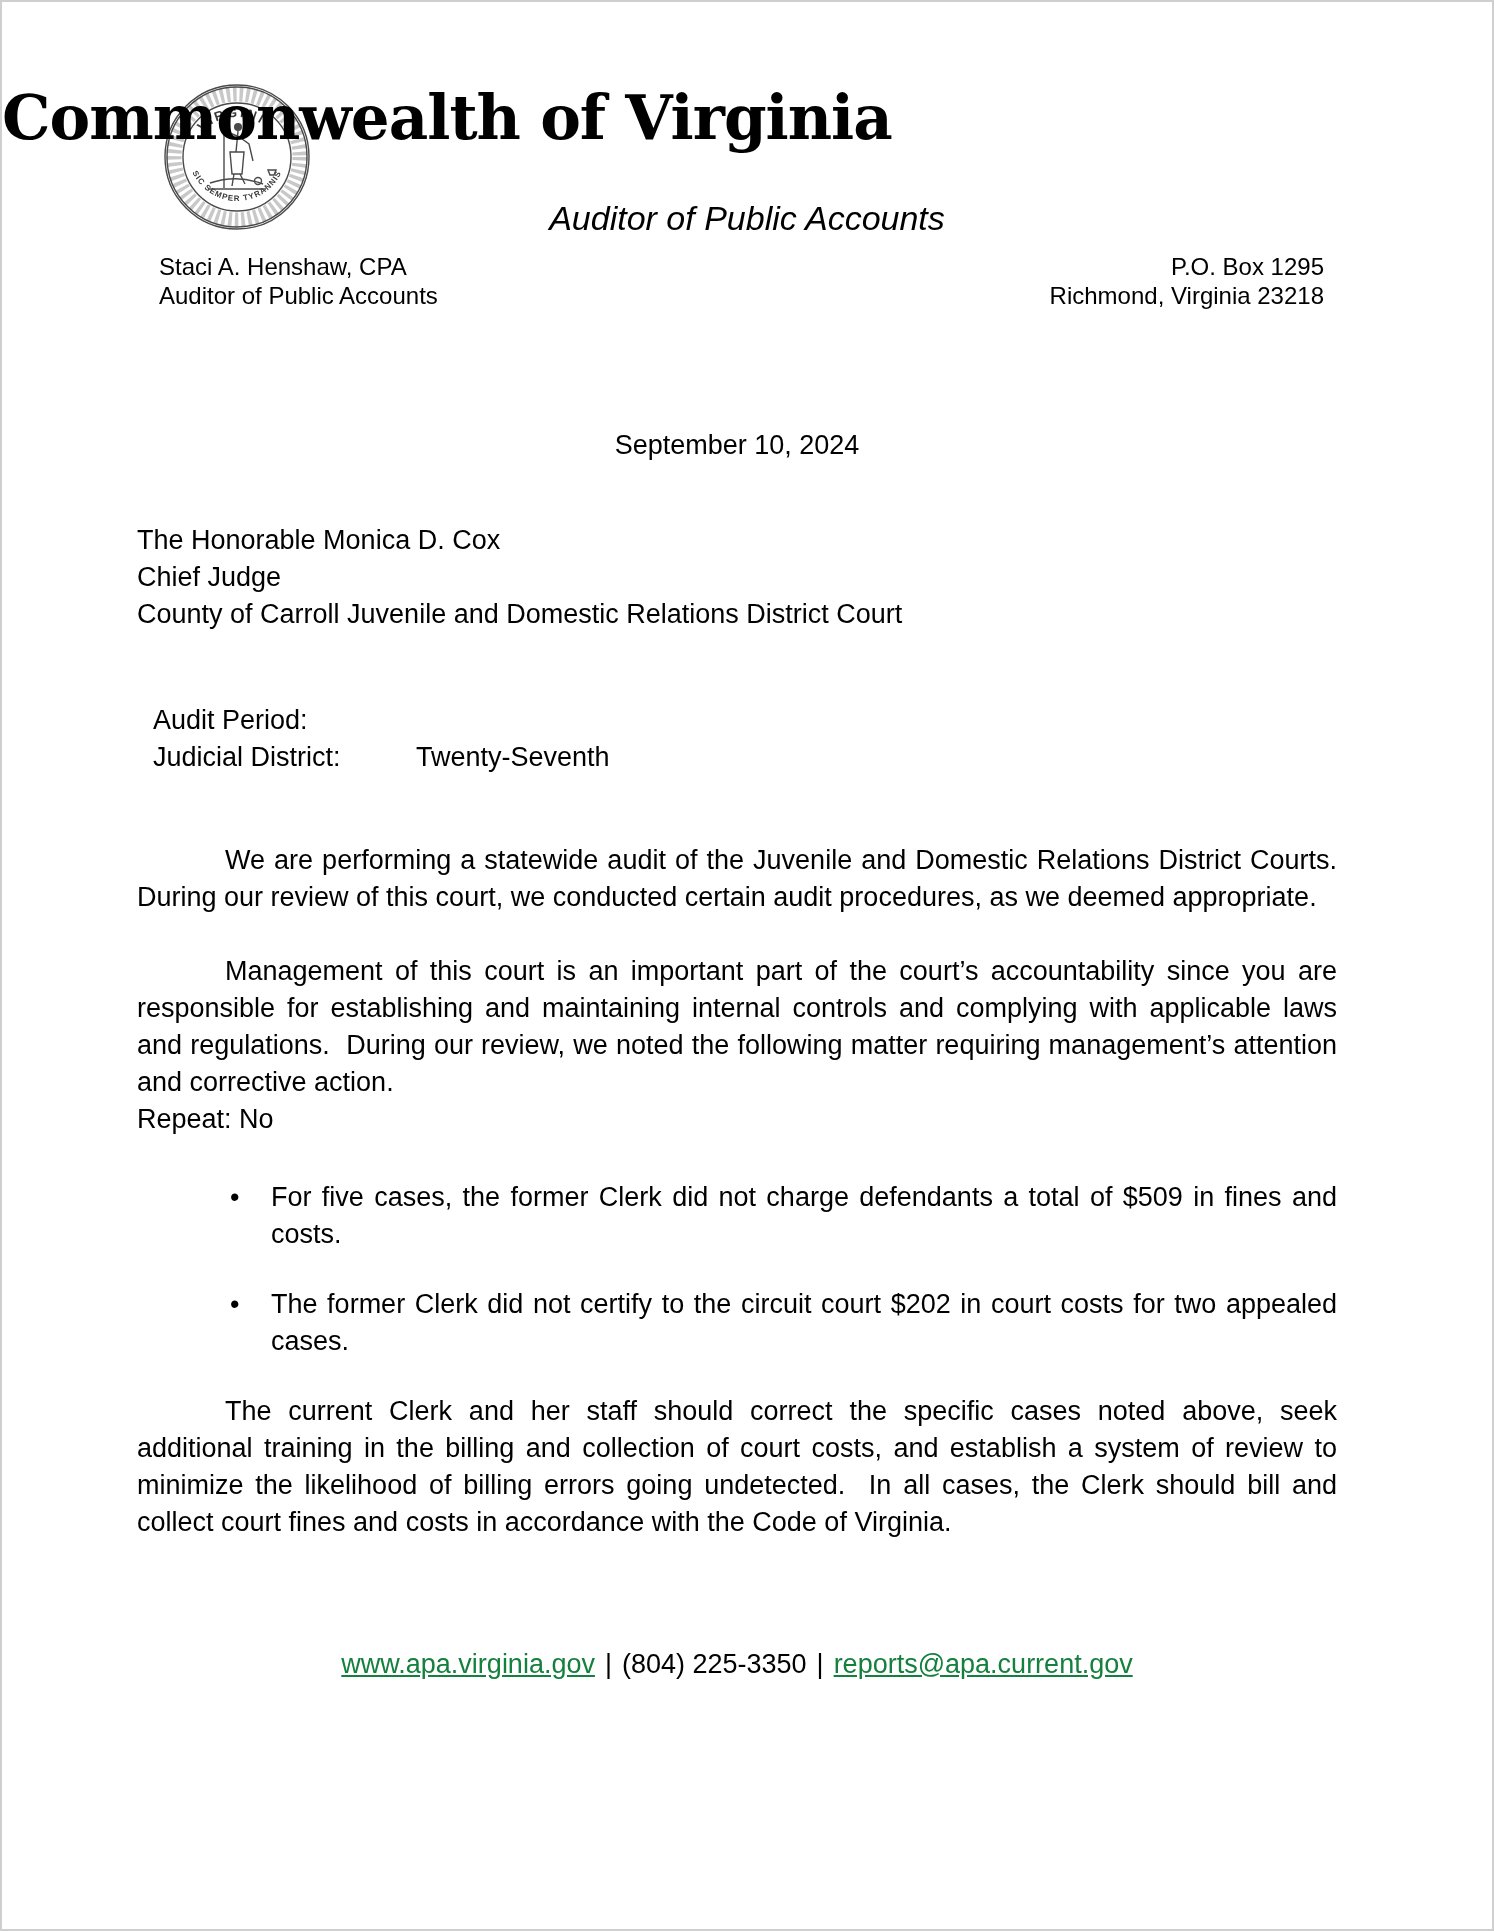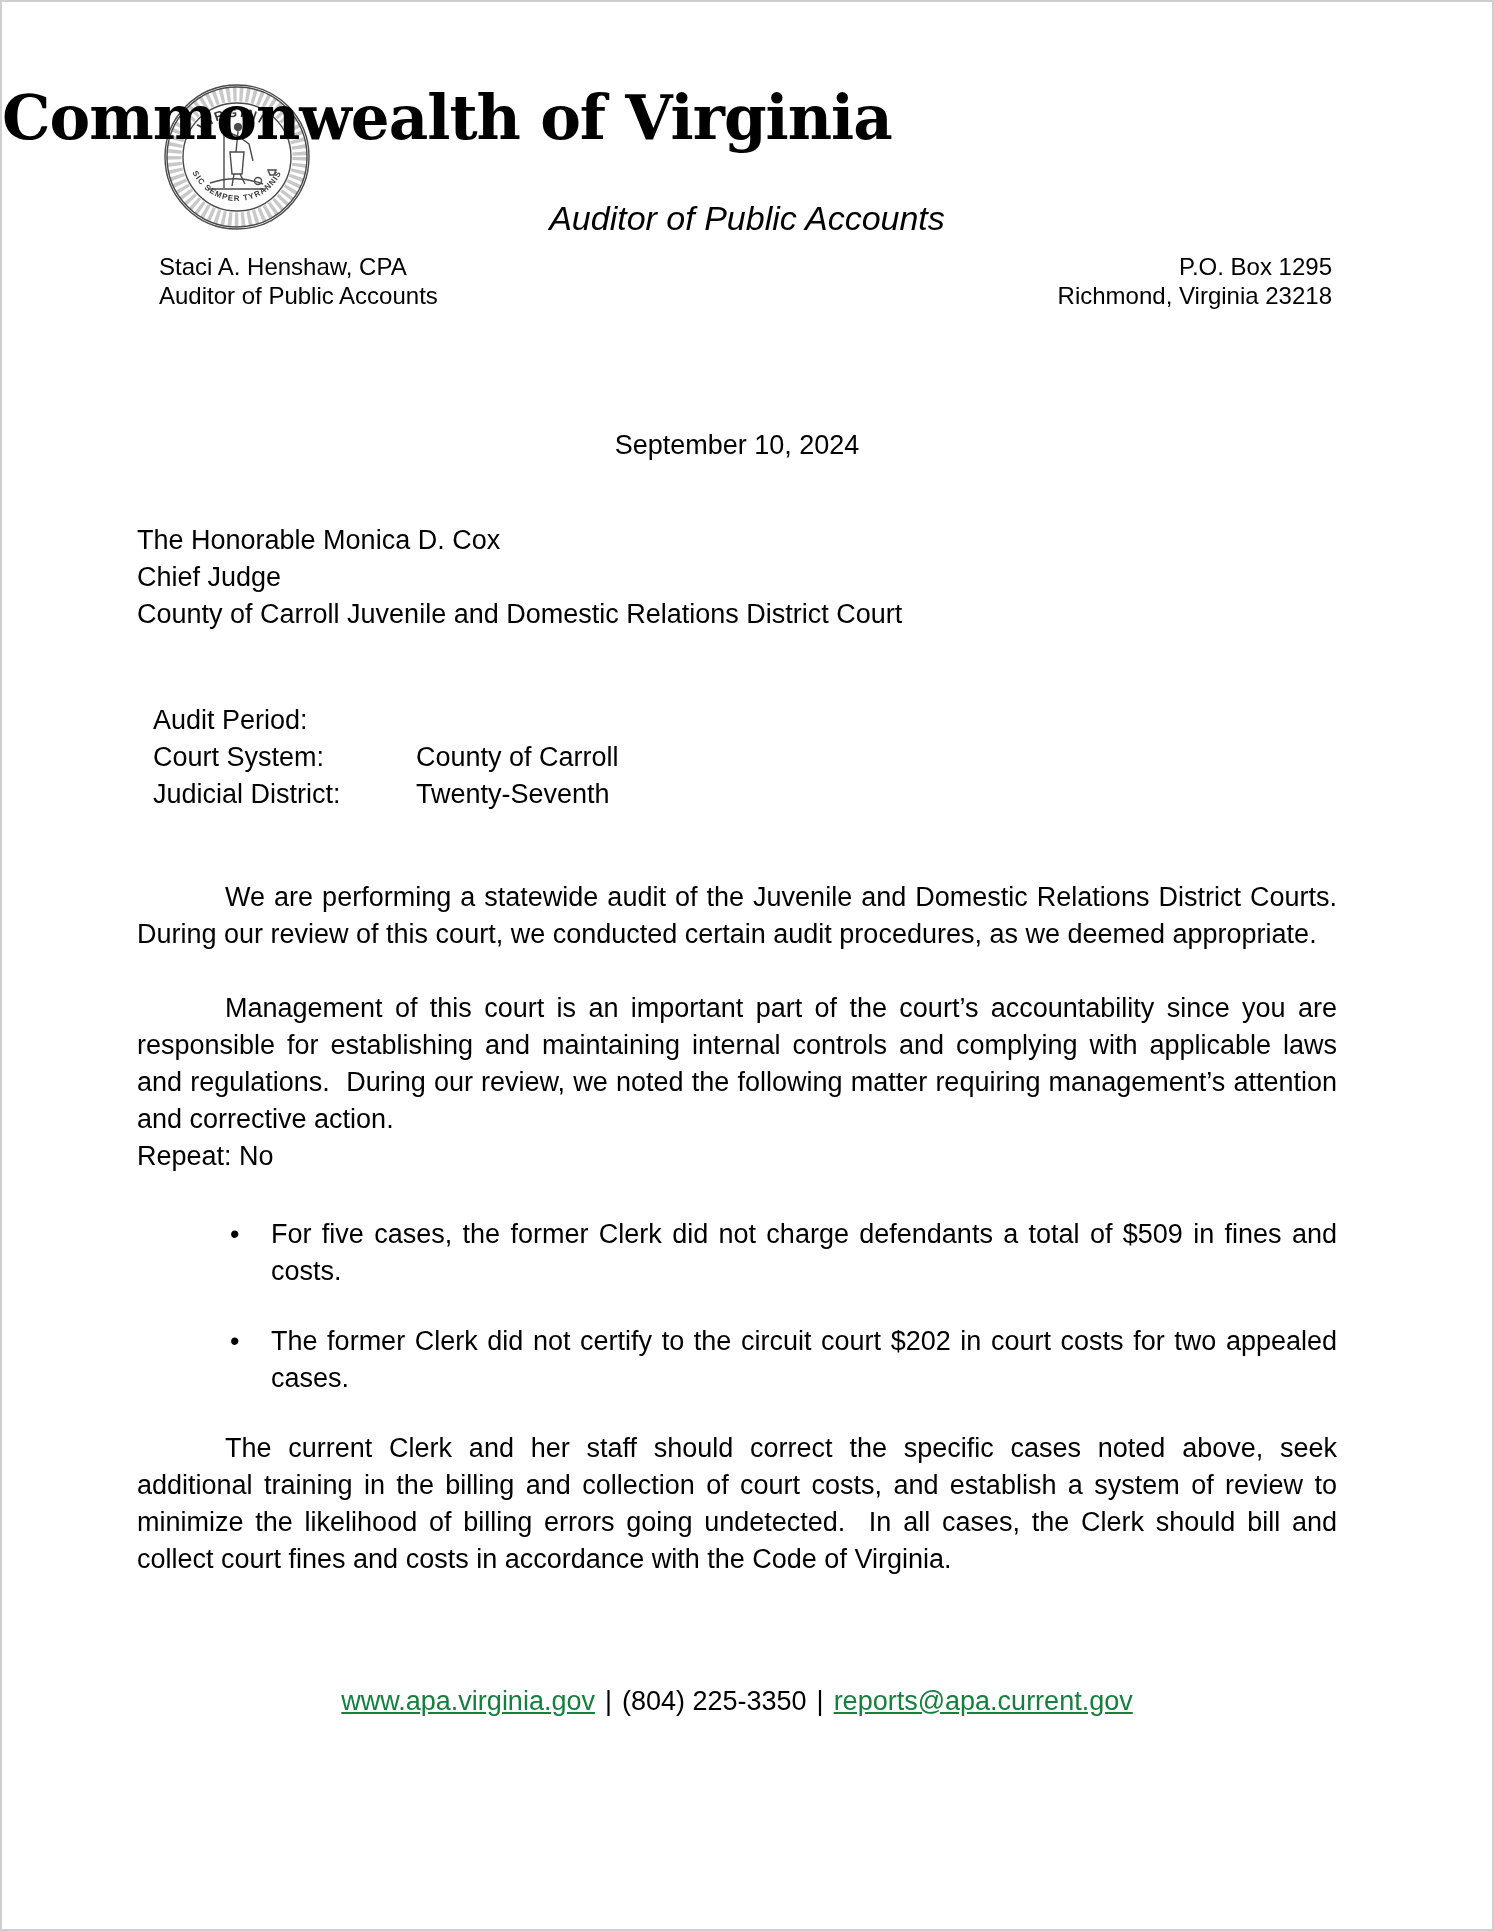--- a/index.html
+++ b/index.html
@@ -31,21 +31,21 @@
     letter-spacing: -1px;
   }
   .doc-subtitle {
     position: absolute; left: 0; right: 0; top: 196px;
     text-align: center;
     font-style: italic;
     font-size: 34px;
     line-height: 40px;
   }
   .contacts {
-    position: absolute; left: 157px; right: 160px; top: 250px;
+    position: absolute; left: 157px; right: 168px; top: 250px;
     display: flex; justify-content: space-between;
     font-size: 24px; line-height: 29px;
   }
   .contact-right { text-align: right; }
 
   
   .content { padding: 0 155px 0 135px; }
   .date-line { margin-top: 115px; text-align: center; }
   .addressee { margin-top: 58px; }
   .audit-info { margin-top: 69px; }
@@ -153,24 +153,20 @@
       <div>The Honorable Monica D. Cox</div>
       <div>Chief Judge</div>
       <div>County of Carroll Juvenile and Domestic Relations District Court</div>
     </div>
 
     <div class="audit-info">
       <div class="audit-row">
         <div class="audit-label">Audit Period:</div>
       </div>
       <div class="audit-row">
-        <div class="audit-label">Court System:</div>
-        <div class="audit-value">County of Carroll</div>
-      </div>
-      <div class="audit-row">
         <div class="audit-label">Judicial District:</div>
         <div class="audit-value">Twenty-Seventh</div>
       </div>
     </div>
 
     <div class="para p1">We are performing a statewide audit of the Juvenile and Domestic Relations District Courts.  During our review of this court, we conducted certain audit procedures, as we deemed appropriate.</div>
 
     <div class="para p2">Management of this court is an important part of the court’s accountability since you are responsible for establishing and maintaining internal controls and complying with applicable laws and regulations.  During our review, we noted the following matter requiring management’s attention and corrective action.</div>
 
     <div class="repeat-line">Repeat: No</div>

